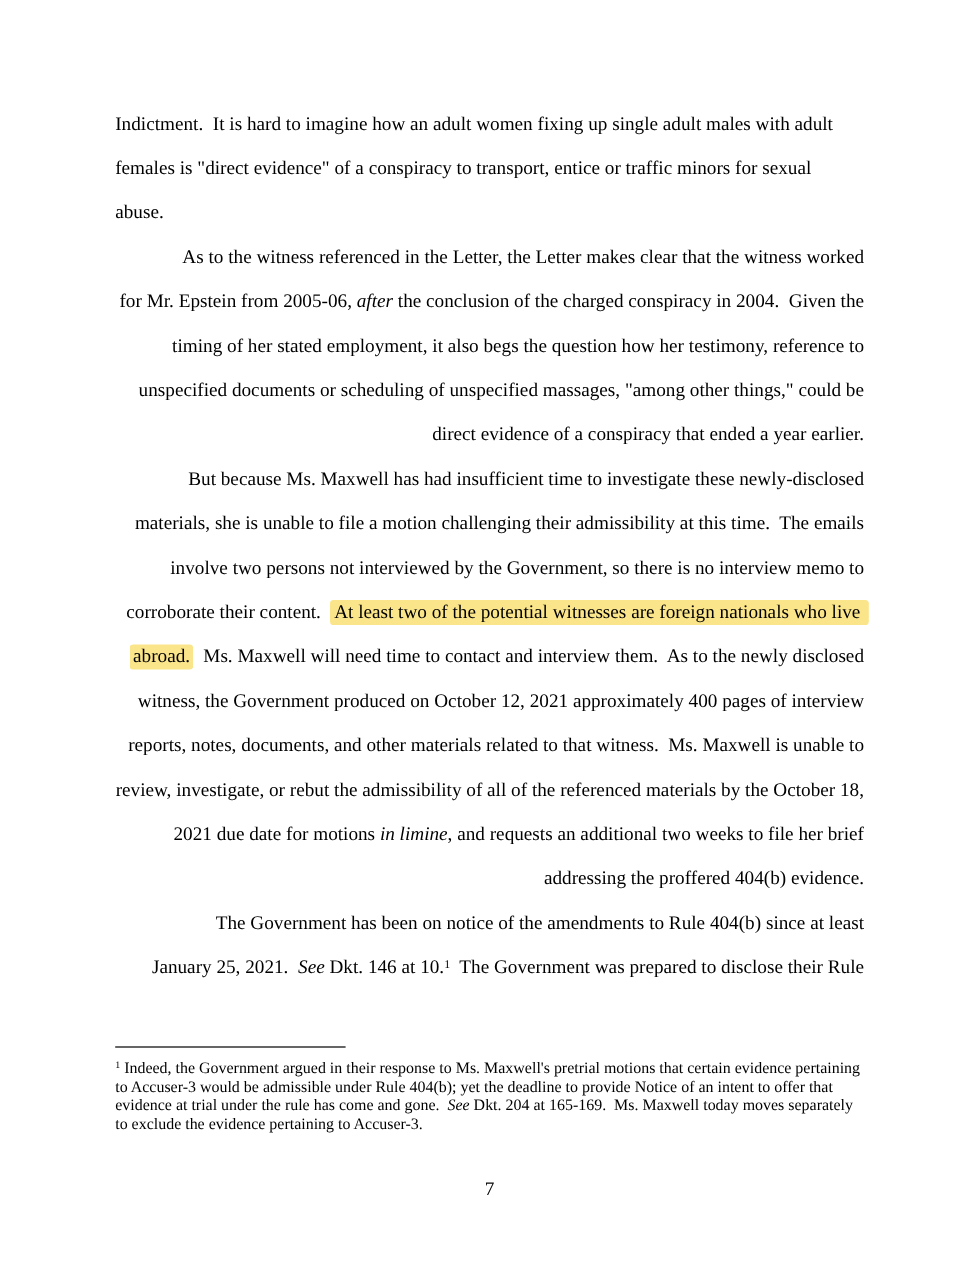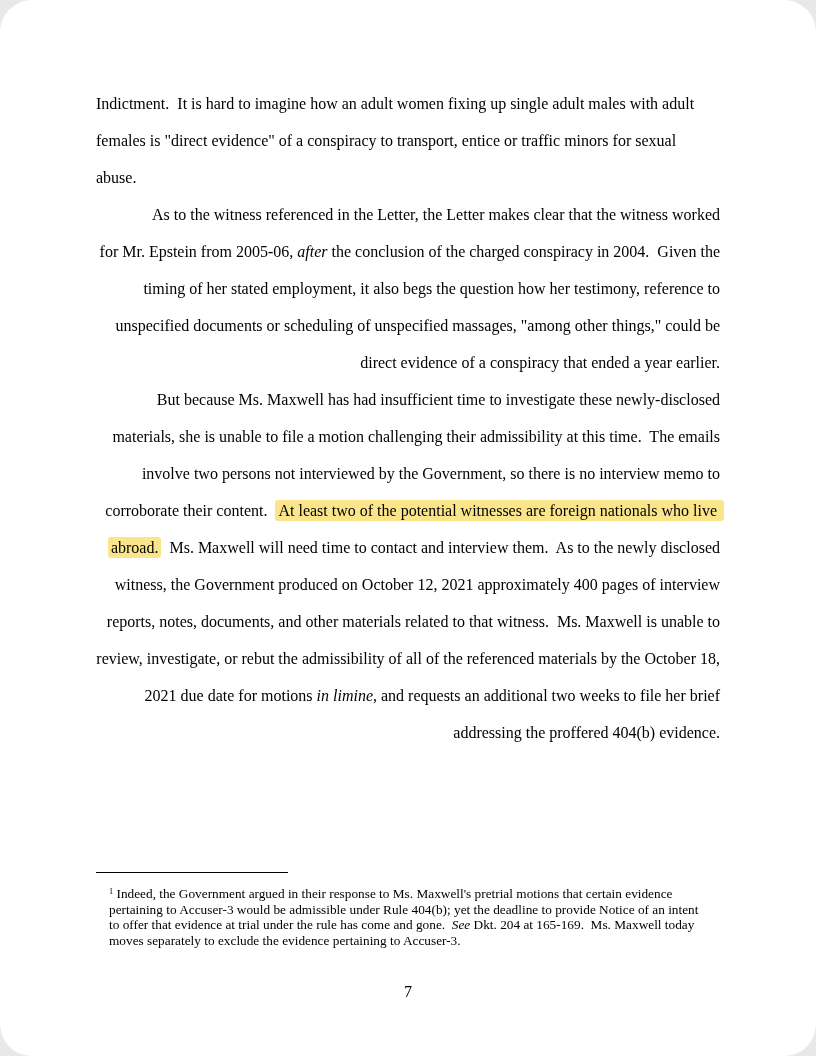--- a/index.html
+++ b/index.html
@@ -5,21 +5,20 @@
   html, body { margin: 0; padding: 0; background: #e8e8e8; }
   .page {
     position: relative;
     width: 816px;
     height: 1056px;
     margin: 0 auto;
     background: #ffffff;
     font-family: "Liberation Serif", "DejaVu Serif", serif;
     color: #000000;
     overflow: hidden;
-    border-radius: 32px;
   }
   .content {
     position: absolute;
     left: 96px;
     top: 85px;
     width: 624px;
     font-size: 16px;
     line-height: 37px;
   }
   .para { margin: 0; white-space: pre-wrap; }
@@ -53,21 +52,21 @@
     top: 872px;
     width: 624px;
   }
   .footnote-rule {
     width: 192px;
     height: 1px;
     background: #000000;
     margin: 0 0 9px 0;
   }
   .footnote {
-    margin: 13px;
+    margin: 0;
     font-size: 13.3px;
     line-height: 15.6px;
     white-space: pre-wrap;
   }
   .page-number {
     position: absolute;
     left: 0;
     top: 982px;
     width: 100%;
     text-align: center;
@@ -76,20 +75,21 @@
   }
 </style>
 </head>
 <body>
 
 <div class="page" style="--hl-color: #fbe58a;">
   <div class="content">
     <p class="para"><span>Indictment.  It is hard to imagine how an adult women fixing up single adult males with adult females is "direct evidence" of a conspiracy to transport, entice or traffic minors for sexual abuse.</span></p>
     <p class="para indent"><span>As to the witness referenced in the Letter, the Letter makes clear that the witness worked for Mr. Epstein from 2005-06, </span><span class="italic">after</span><span> the conclusion of the charged conspiracy in 2004.  Given the timing of her stated employment, it also begs the question how her testimony, reference to unspecified documents or scheduling of unspecified massages, "among other things," could be direct evidence of a conspiracy that ended a year earlier.</span></p>
     <p class="para indent"><span>But because Ms. Maxwell has had insufficient time to investigate these newly-disclosed materials, she is unable to file a motion challenging their admissibility at this time.  The emails involve two persons not interviewed by the Government, so there is no interview memo to corroborate their content.  </span><span class="highlight">At least two of the potential witnesses are foreign nationals who live abroad.</span><span>  Ms. Maxwell will need time to contact and interview them.  As to the newly disclosed witness, the Government produced on October 12, 2021 approximately 400 pages of interview reports, notes, documents, and other materials related to that witness.  Ms. Maxwell is unable to review, investigate, or rebut the admissibility of all of the referenced materials by the October 18, 2021 due date for motions </span><span class="italic">in limine</span><span>, and requests an additional two weeks to file her brief addressing the proffered 404(b) evidence.</span></p>
+    <p class="para indent"><span>The Government has been on notice of the amendments to Rule 404(b) since at least January 25, 2021.  </span><span class="italic">See</span><span> Dkt. 146 at 10.</span><sup>1</sup><span>  The Government was prepared to disclose their Rule</span></p>
   </div>
 
   <div class="footnote-area">
     <div class="footnote-rule"></div>
     <p class="footnote"><sup>1</sup><span> Indeed, the Government argued in their response to Ms. Maxwell's pretrial motions that certain evidence pertaining to Accuser-3 would be admissible under Rule 404(b); yet the deadline to provide Notice of an intent to offer that evidence at trial under the rule has come and gone.  </span><span class="italic">See</span><span> Dkt. 204 at 165-169.  Ms. Maxwell today moves separately to exclude the evidence pertaining to Accuser-3.</span></p>
   </div>
 
   <div class="page-number">7</div>
 </div>
 

